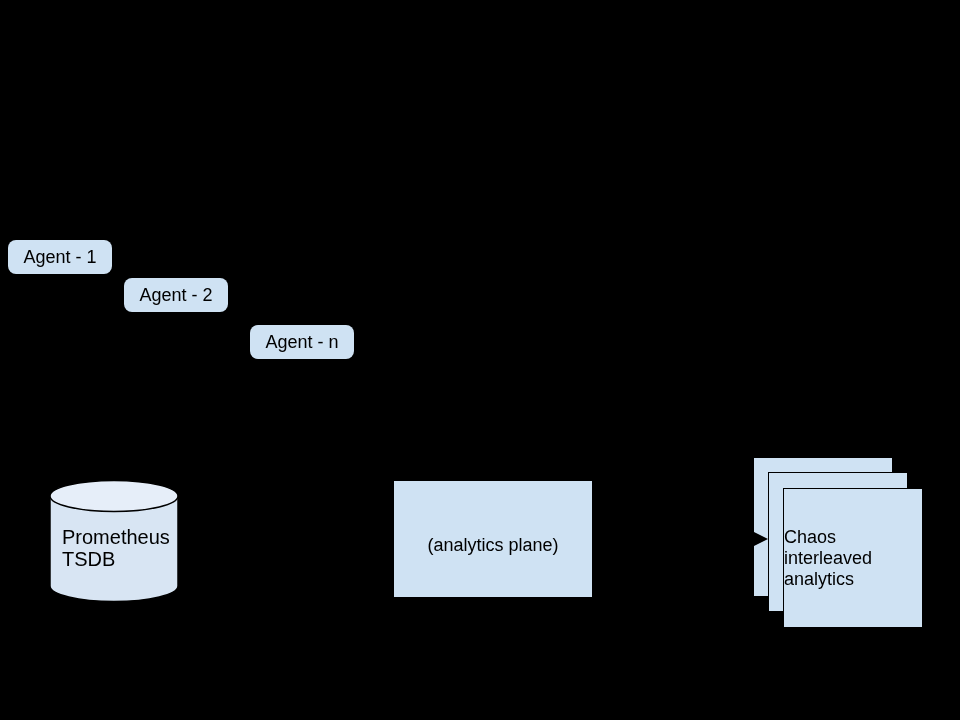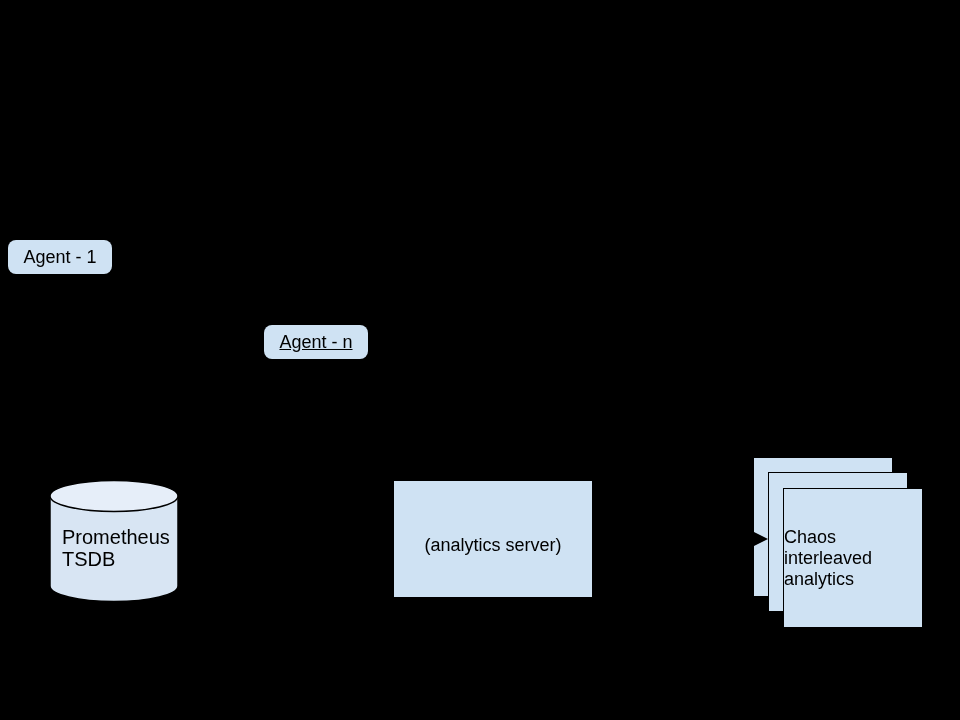--- a/index.html
+++ b/index.html
@@ -26,21 +26,21 @@
     height: 34px;
     border-radius: 8px;
     display: flex;
     align-items: center;
     justify-content: center;
     font-size: 18px;
     line-height: 1;
   }
   .agent-1 { left: 8px;   top: 240px; }
   .agent-2 { left: 124px; top: 278px; }
-  .agent-n { left: 264px; top: 325px; text-decoration: underline; }
+  .agent-n { left: 250px; top: 325px; }
 
   .cylinder-svg {
     position: absolute;
     left: 49px;
     top: 479px;
     width: 130px;
     height: 124px;
   }
   .cylinder-label {
     position: absolute;
@@ -95,35 +95,38 @@
   }
 </style>
 </head>
 <body>
 
 <div class="stage">
 
   <div class="node agent agent-1">
     <span>Agent - 1</span>
   </div>
+  <div class="node agent agent-2">
+    <span>Agent - 2</span>
+  </div>
   <div class="node agent agent-n">
     <span>Agent - n</span>
   </div>
 
   <svg class="cylinder-svg" viewBox="0 0 130 124" xmlns="http://www.w3.org/2000/svg">
     <path d="M1 17 L1 107 A64 15.5 0 0 0 129 107 L129 17 Z" stroke="#000000" stroke-width="1.5" fill="#d8e5f3"></path>
     <ellipse cx="65" cy="17" rx="64" ry="15.5" stroke="#000000" stroke-width="1.5" fill="#e6eef9"></ellipse>
   </svg>
   <div class="cylinder-label">
     <div>Prometheus</div>
     <div>TSDB</div>
   </div>
 
   <div class="node server">
-    <div>(analytics server)</div>
+    <div>(analytics plane)</div>
   </div>
 
   <div class="node dash-card dash-back"></div>
   <div class="node dash-card dash-mid"></div>
   <div class="node dash-card dash-front">
     <div>Chaos</div>
     <div>interleaved</div>
     <div>analytics</div>
   </div>
 

